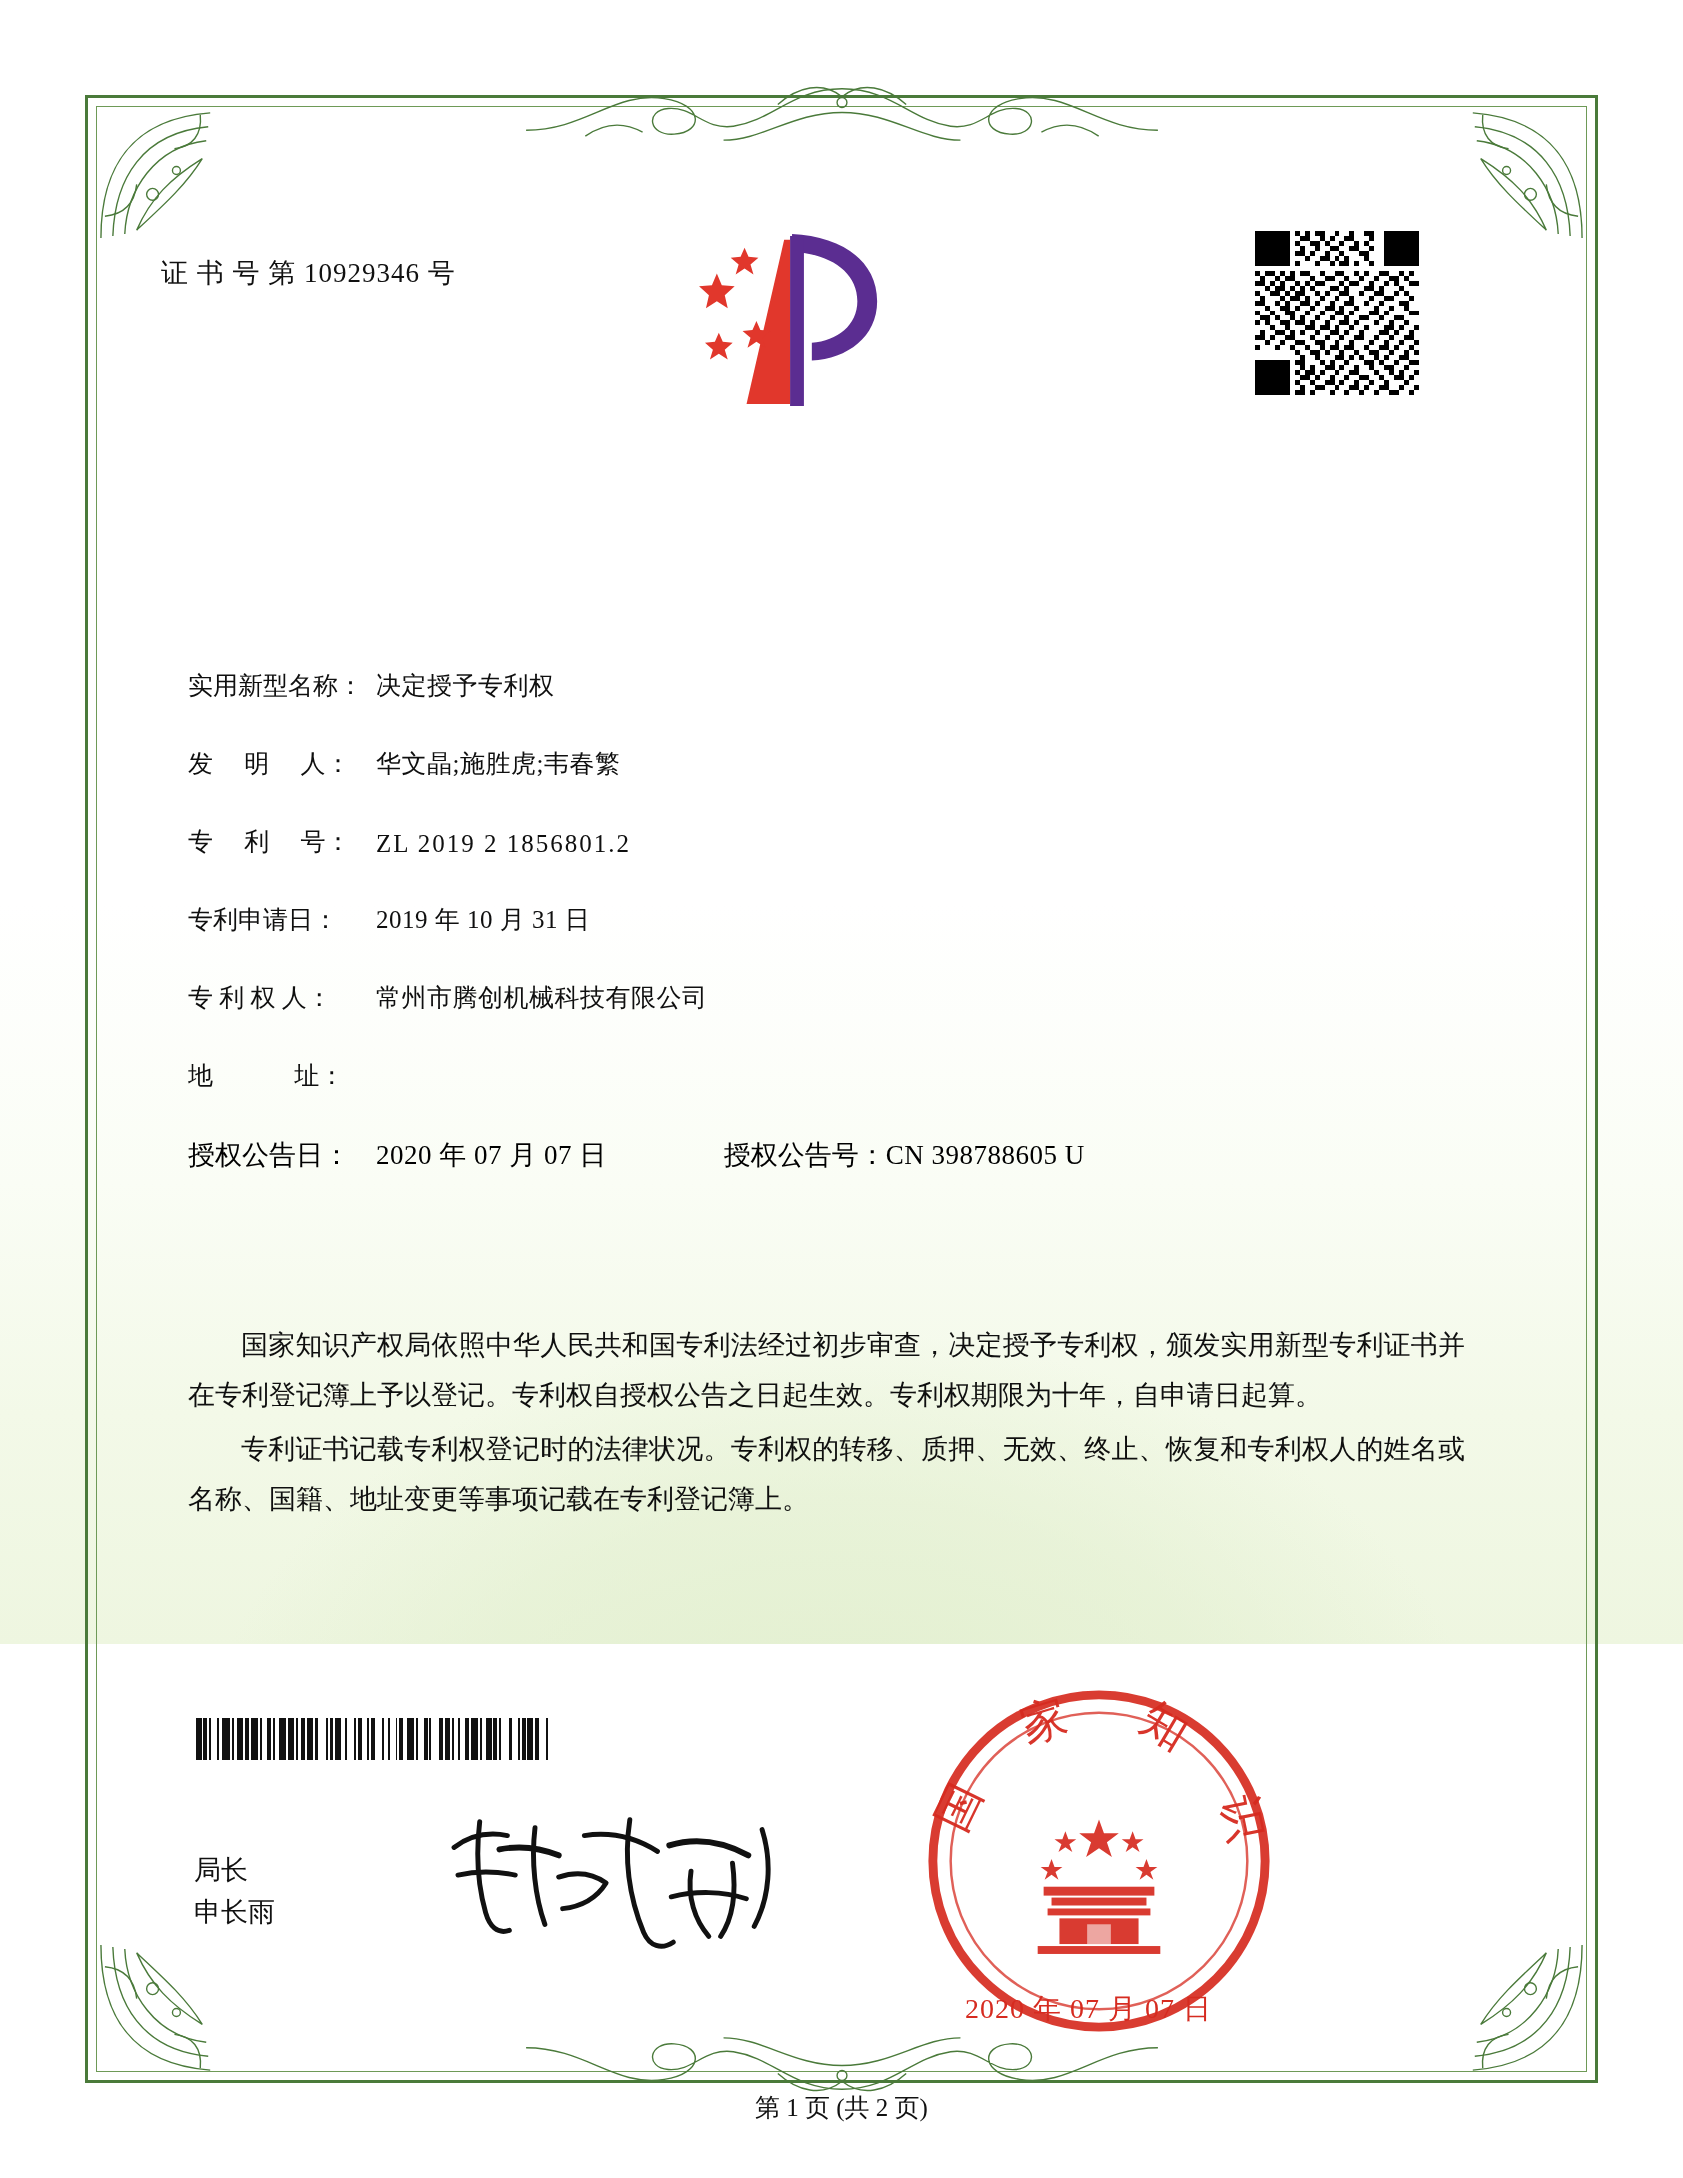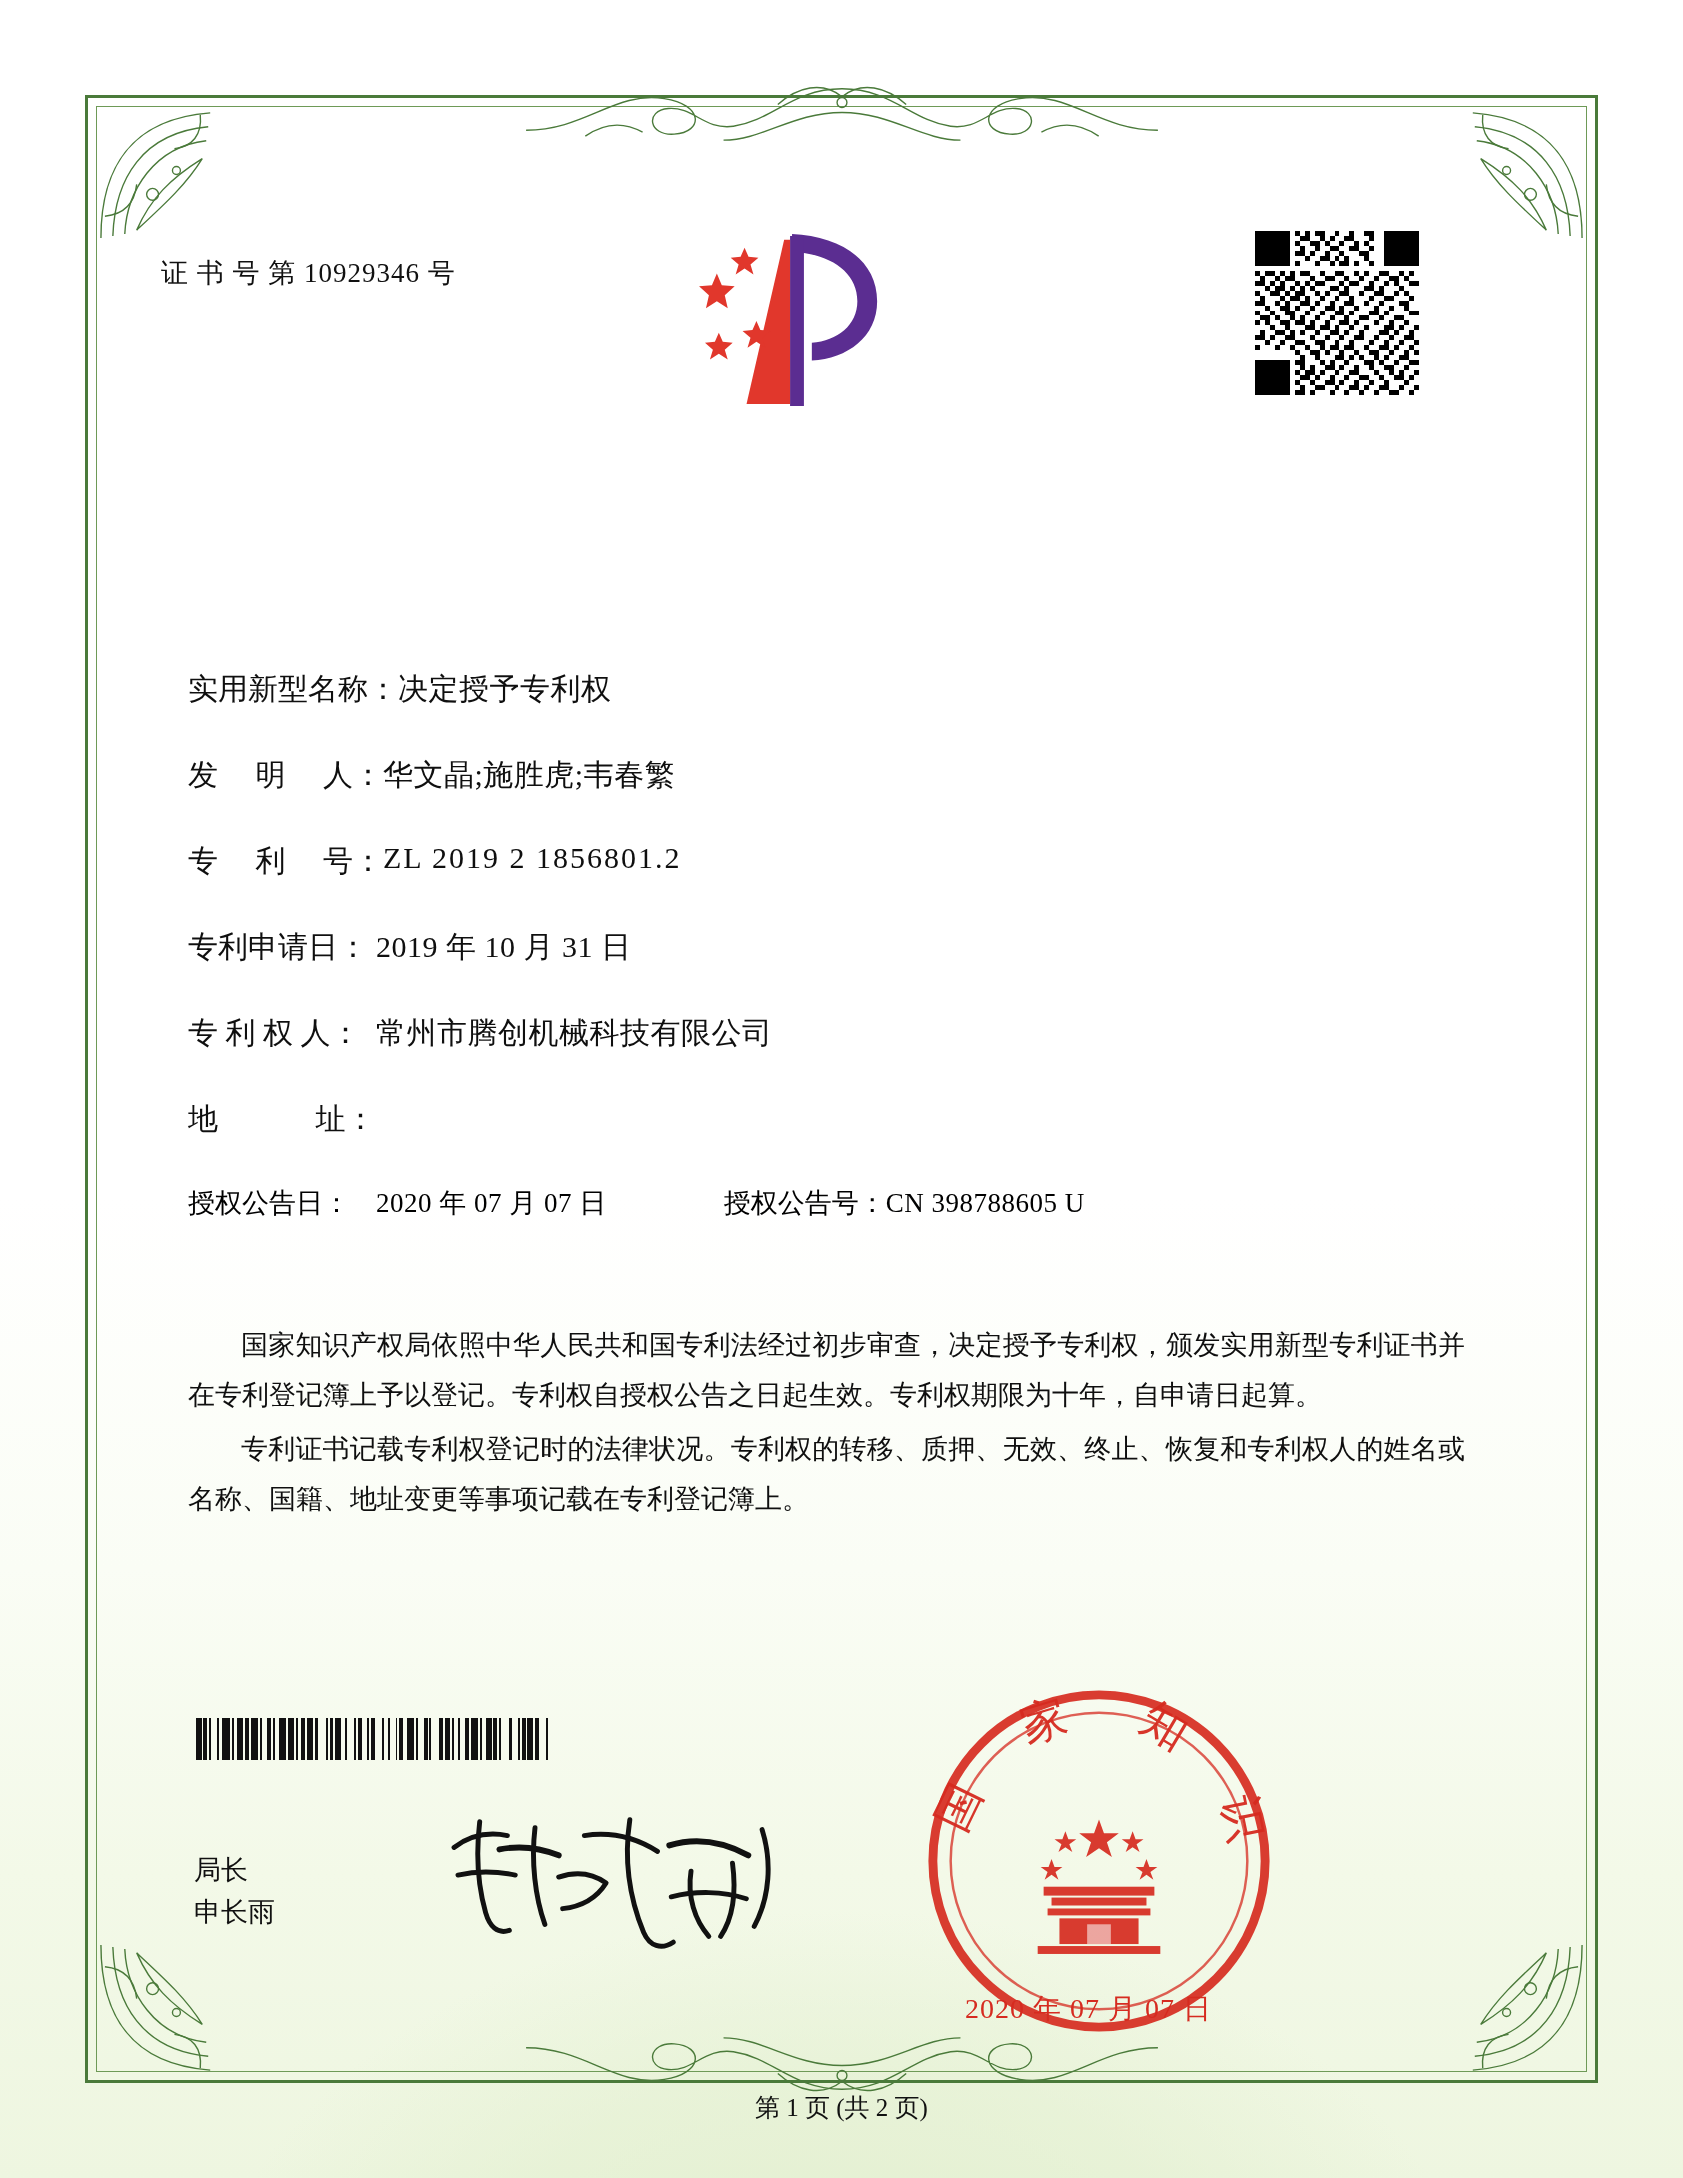--- a/index.html
+++ b/index.html
@@ -13,21 +13,21 @@
     font-family: "Liberation Serif", "DejaVu Serif", serif;
     position: relative;
     overflow: hidden;
   }
 
   
   .sheet {
     position: absolute;
     left: 0; top: 0;
     width: 1683px;
-    height: 2178px;
+    height: 1644px;
     background:
       radial-gradient(ellipse 891px 614px at 50% 108%, #e2efcf 0%, rgba(226,239,207,0.55) 45%, rgba(255,255,255,0) 72%),
       linear-gradient(180deg, #ffffff 0%, #ffffff 55%, #fafdf5 72%, #f3f9e8 86%, #eef6e0 100%);
   }
 
   
   .border-outer {
     position: absolute;
     left: 85px; top: 95px;
     width: 1513px; height: 1988px;
@@ -84,22 +84,22 @@
 
   
   .fields {
     position: absolute;
     left: 188px;
     top: 669px;
     width: 1277px;
   }
   .field-row {
     display: flex;
-    align-items: flex-start;
-    font-size: 30px;
+    align-items: flex-end;
+    font-size: 25px;
     color: #0f0f0f;
     margin-bottom: 45px;
     white-space: nowrap;
   }
   .field-label {
     display: inline-block;
     min-width: 188px;
     letter-spacing: 0px;
   }
   .field-value { letter-spacing: 0.5px; }

